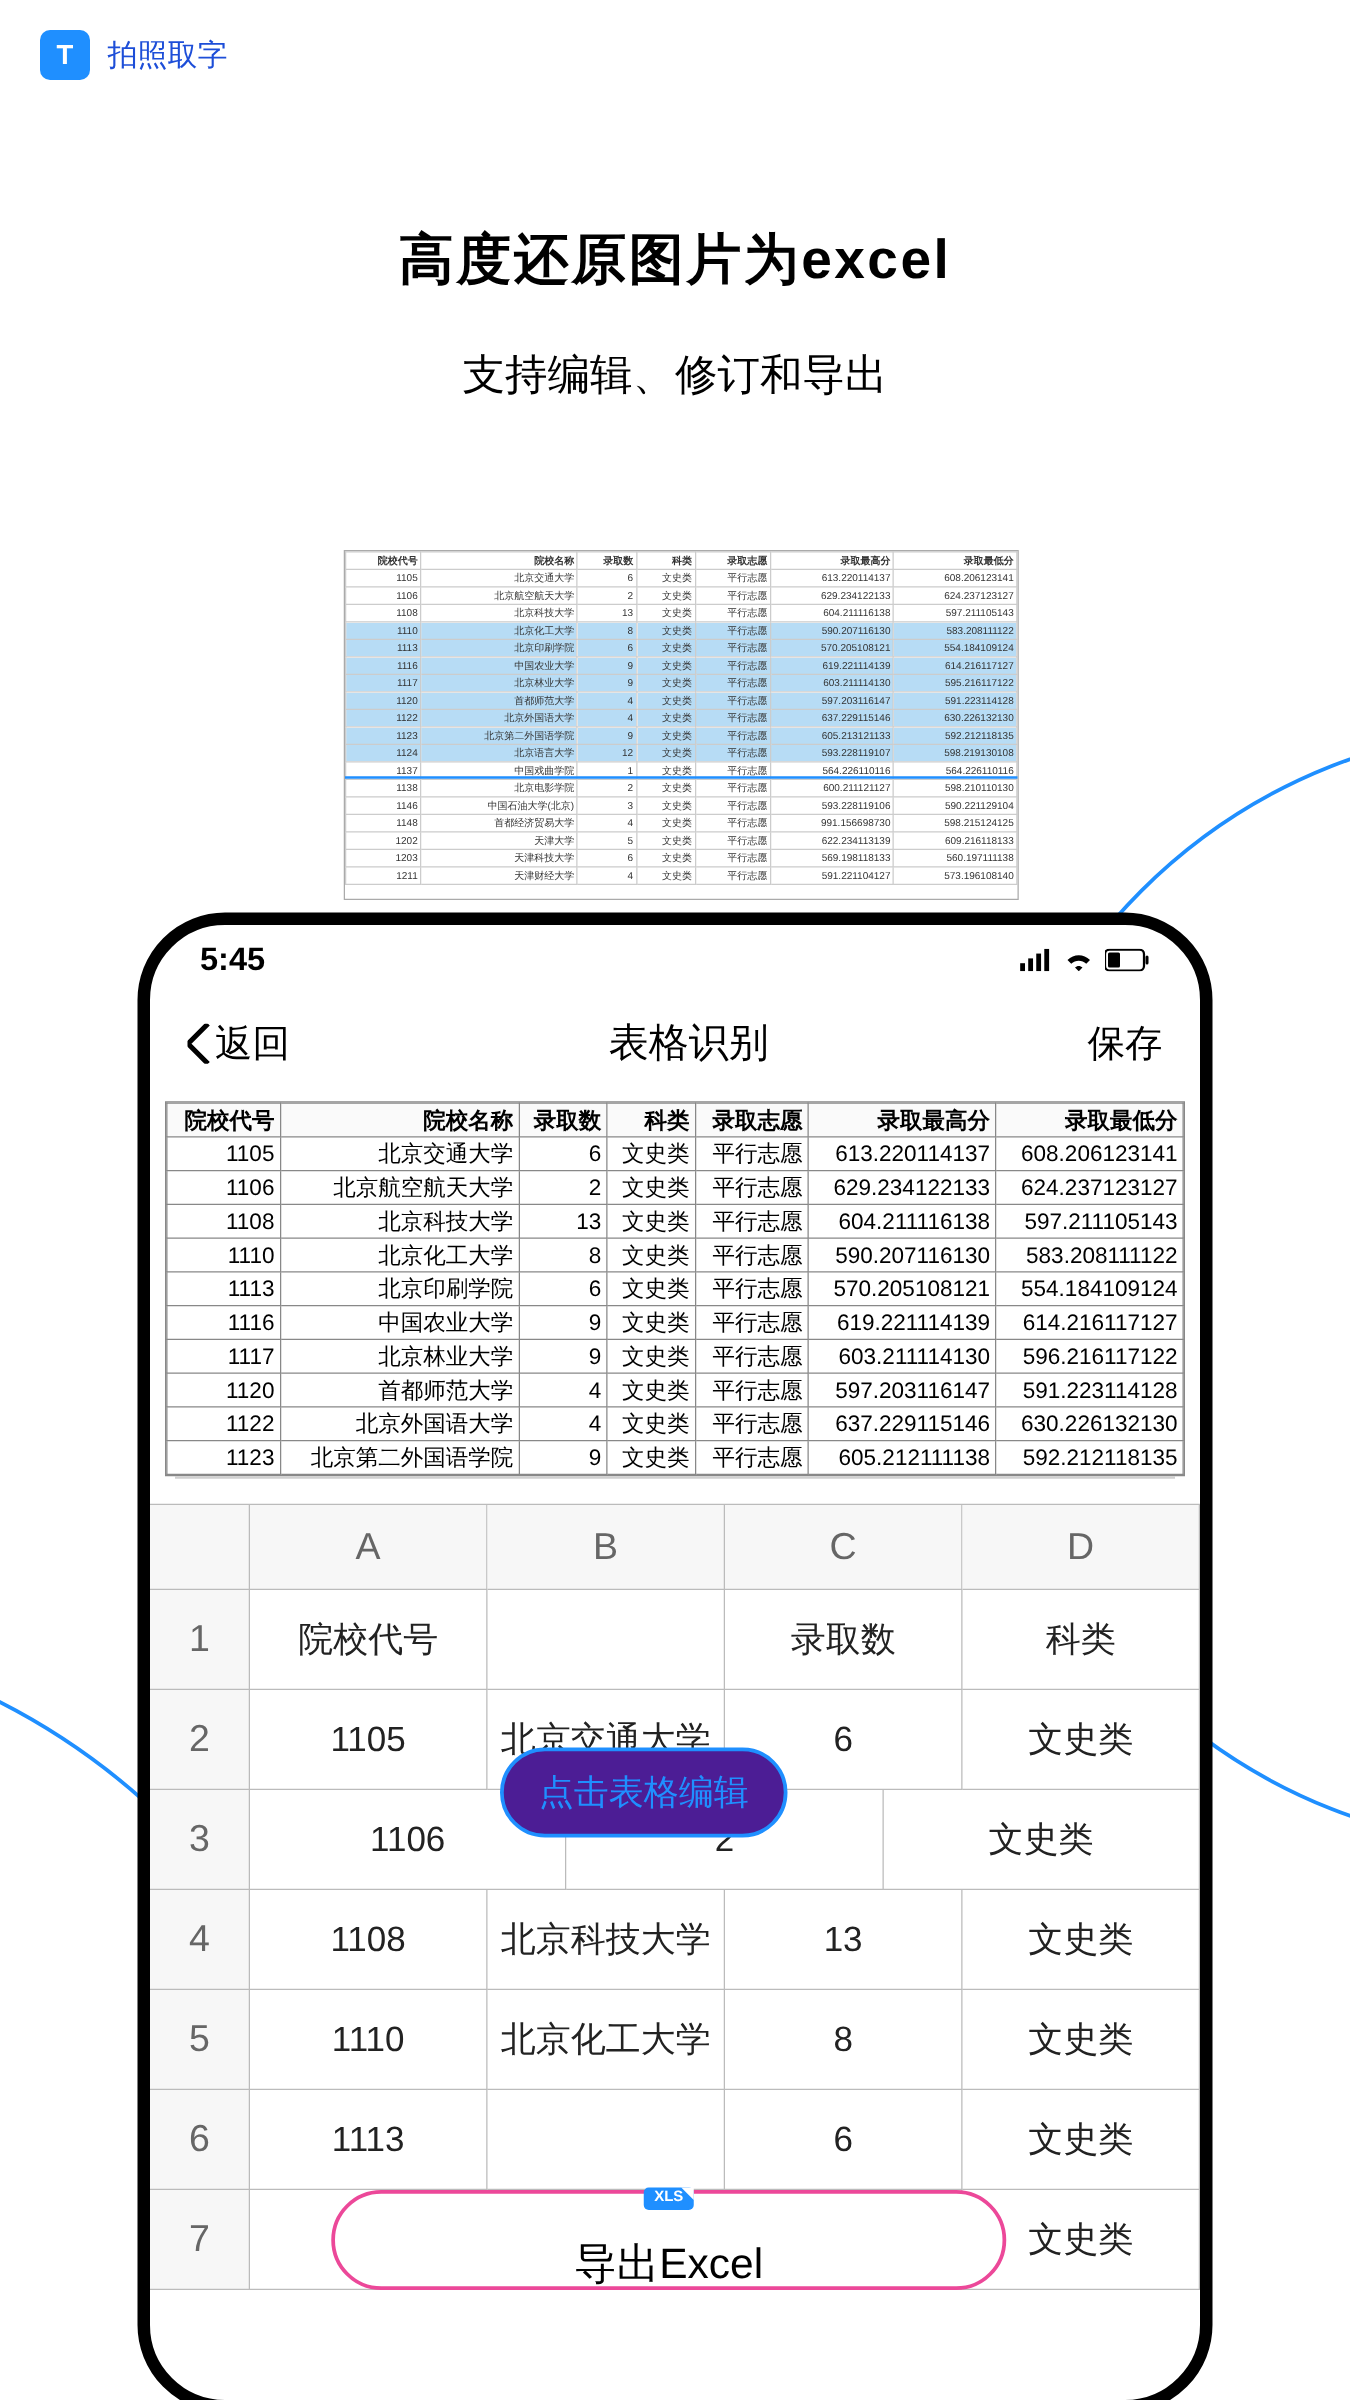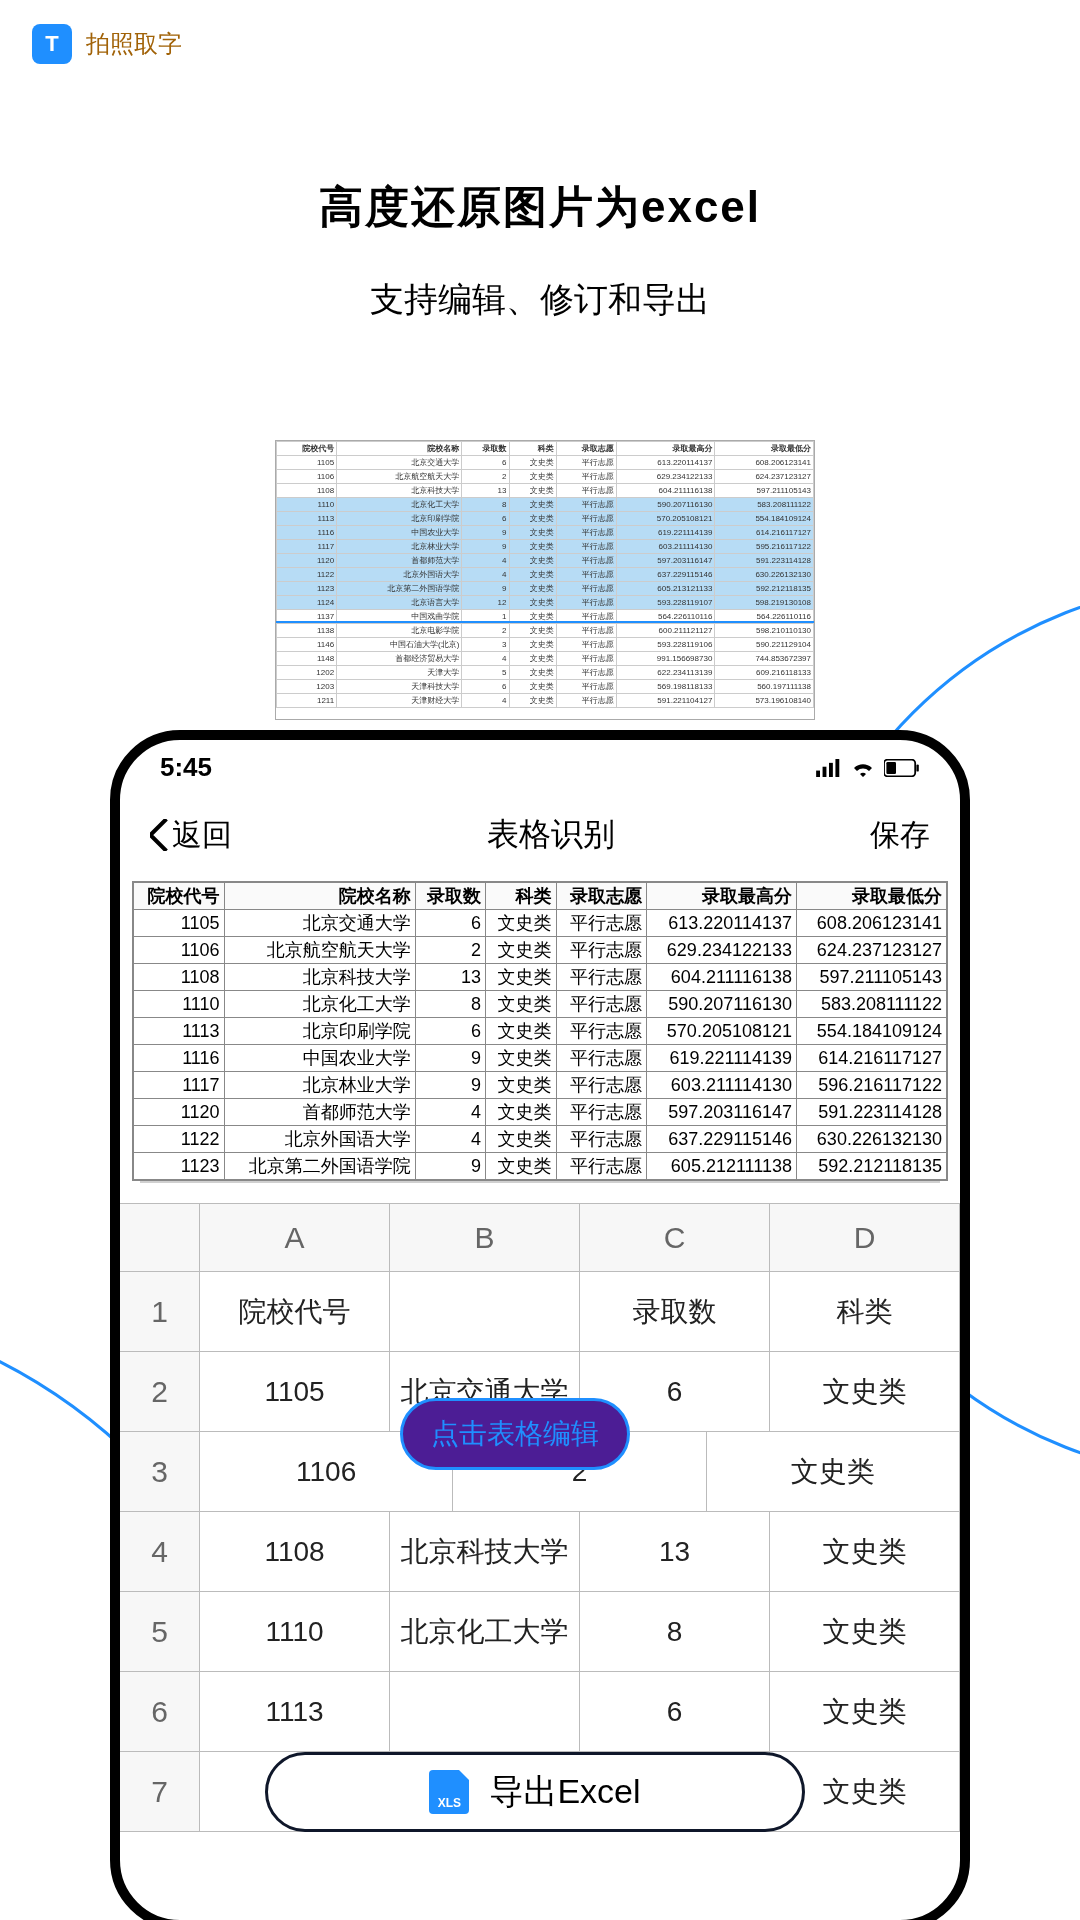--- a/index.html
+++ b/index.html
@@ -21,21 +21,21 @@
   width: 40px; height: 40px;
   background: #1f8fff;
   border-radius: 8px;
   color: #fff;
   display: flex;
   align-items: center;
   justify-content: center;
   font-size: 22px;
   font-weight: 600;
 }
-.app-name { font-size: 24px; color: #a16207; }
+.app-name { font-size: 24px; color: #1d4ed8; }
 .hero-title { text-align: center; font-size: 44px; font-weight: 700; margin-top: 90px; letter-spacing: 2px; }
 .hero-subtitle { text-align: center; font-size: 34px; margin-top: 40px; }
 
 .bg-table-img {
   position: absolute;
   left: 275px; top: 440px;
   width: 540px; height: 280px;
   background: #fff;
   border: 1px solid #aaa;
 }
@@ -98,29 +98,30 @@
   padding: 14px 28px;
   font-size: 28px;
   color: #1f8fff;
   z-index: 5;
 }
 
 .export-btn {
   position: absolute;
   left: 265px; top: 1752px;
   width: 540px; height: 80px;
-  border: 3px solid #0f172a;
+  border: 3px solid #ec4899;
   border-radius: 44px;
   background: #fff;
   display: flex;
   align-items: center;
   justify-content: center;
   gap: 20px;
   font-size: 34px;
   z-index: 5;
+  flex-direction: column;
 }
 .xls-icon {
   width: 40px; height: 44px;
   background: #1f8fff;
   border-radius: 4px;
   color: #fff;
   font-size: 12px;
   display: flex;
   align-items: flex-end;
   justify-content: center;
@@ -289,21 +290,21 @@
           <td>593.228119106</td>
           <td>590.221129104</td>
         </tr>
         <tr>
           <td>1148</td>
           <td>首都经济贸易大学</td>
           <td>4</td>
           <td>文史类</td>
           <td>平行志愿</td>
           <td>991.156698730</td>
-          <td>744.853672397</td>
+          <td>598.215124125</td>
         </tr>
         <tr>
           <td>1202</td>
           <td>天津大学</td>
           <td>5</td>
           <td>文史类</td>
           <td>平行志愿</td>
           <td>622.234113139</td>
           <td>609.216118133</td>
         </tr>

